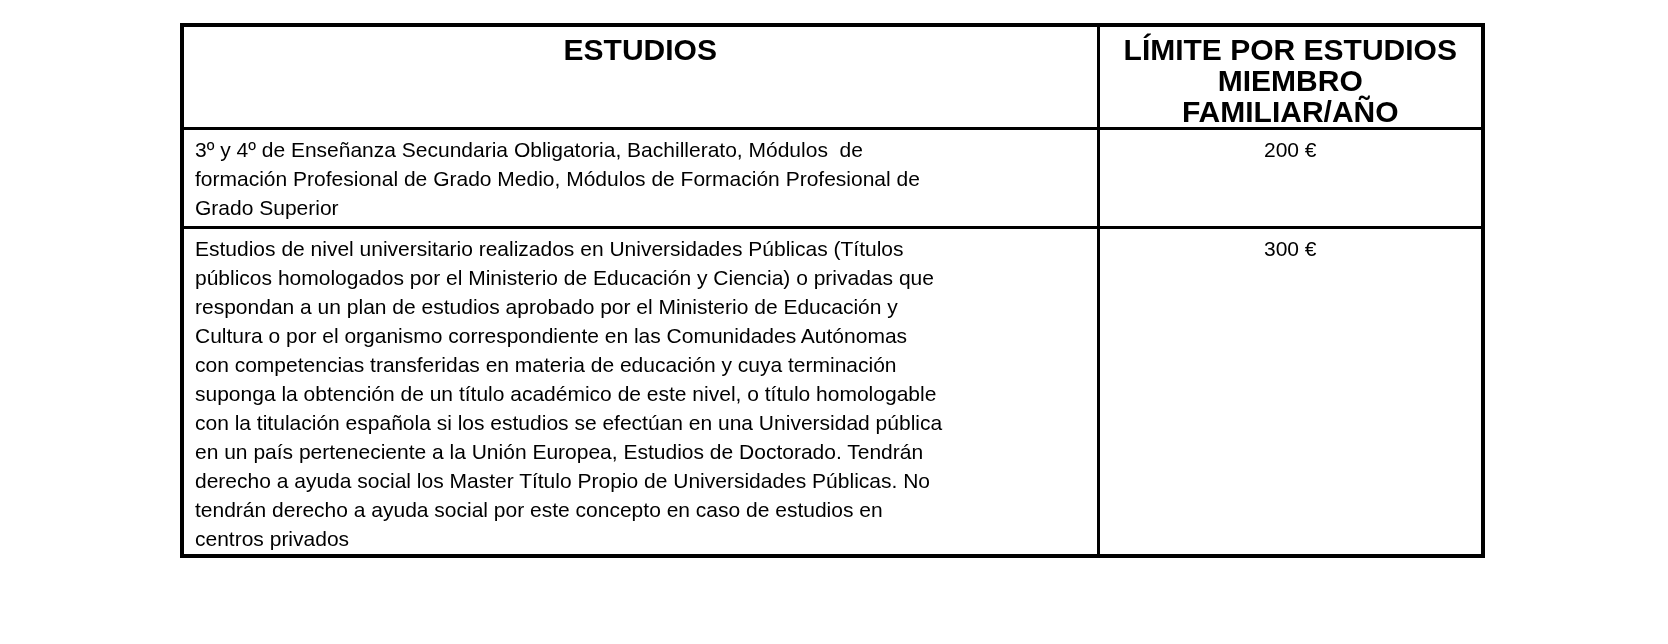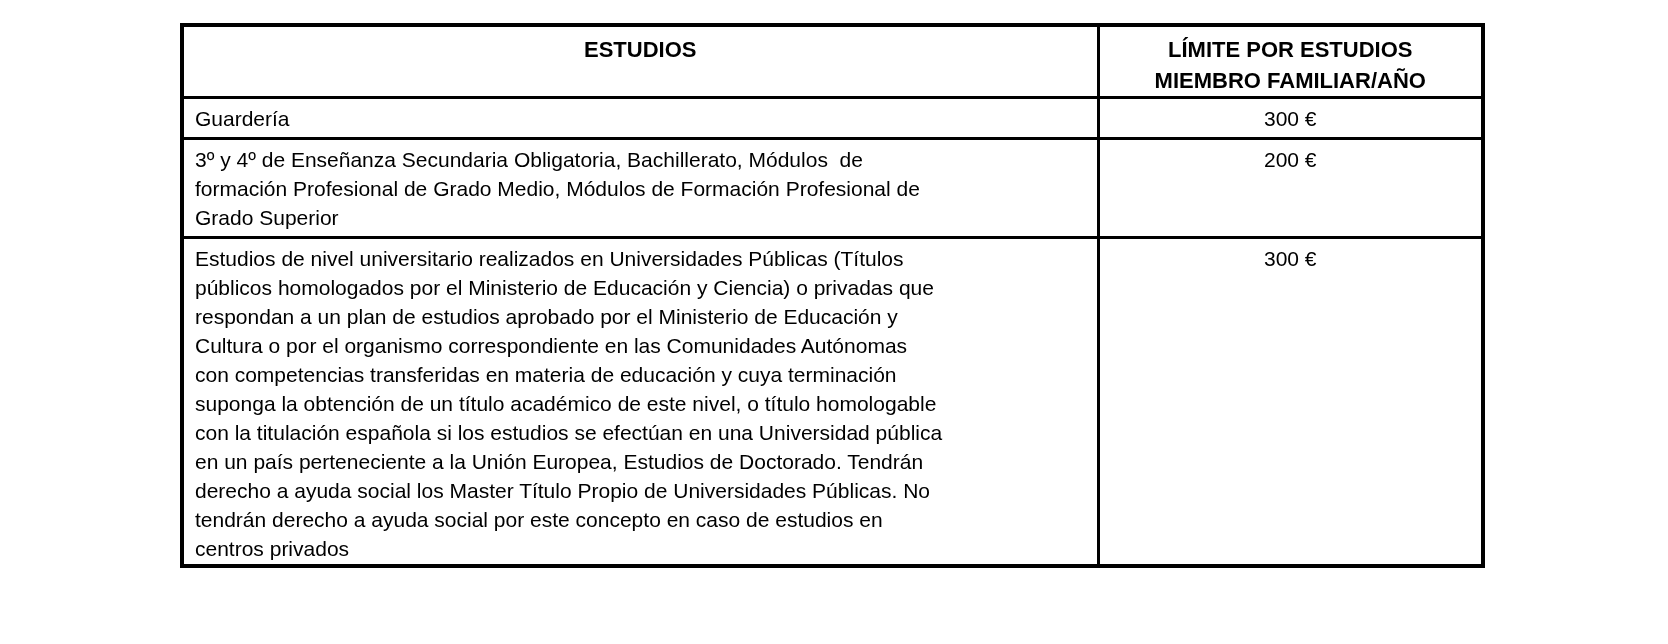--- a/index.html
+++ b/index.html
@@ -29,21 +29,21 @@
   }
   col.c-estudios { width: 916px; }
   col.c-limite  { width: 385px; }
   th, td {
     border: 3px solid #000000;
     vertical-align: top;
     overflow: hidden;
   }
   th.hdr {
     font-weight: bold;
-    font-size: 22px;
+    font-size: 30px;
     line-height: 31px;
     text-align: center;
     padding: 7px 6px 0 6px;
   }
   td.estudios {
     font-size: 21px;
     line-height: 29px;
     text-align: left;
     padding: 5px 8px 0 11px;
     white-space: pre-wrap;
@@ -74,24 +74,20 @@
         <th class="hdr">
           <div>ESTUDIOS</div>
         </th>
         <th class="hdr">
           <div>LÍMITE POR ESTUDIOS</div>
           <div>MIEMBRO FAMILIAR/AÑO</div>
         </th>
       </tr>
     </thead>
     <tbody>
-      <tr class="row-0">
-        <td class="estudios">Guardería</td>
-        <td class="limite">300 €</td>
-      </tr>
       <tr class="row-2">
         <td class="estudios">3º y 4º de Enseñanza Secundaria Obligatoria, Bachillerato, Módulos  de
 formación Profesional de Grado Medio, Módulos de Formación Profesional de
 Grado Superior</td>
         <td class="limite">200 €</td>
       </tr>
       <tr class="row-3">
         <td class="estudios">Estudios de nivel universitario realizados en Universidades Públicas (Títulos
 públicos homologados por el Ministerio de Educación y Ciencia) o privadas que
 respondan a un plan de estudios aprobado por el Ministerio de Educación y

